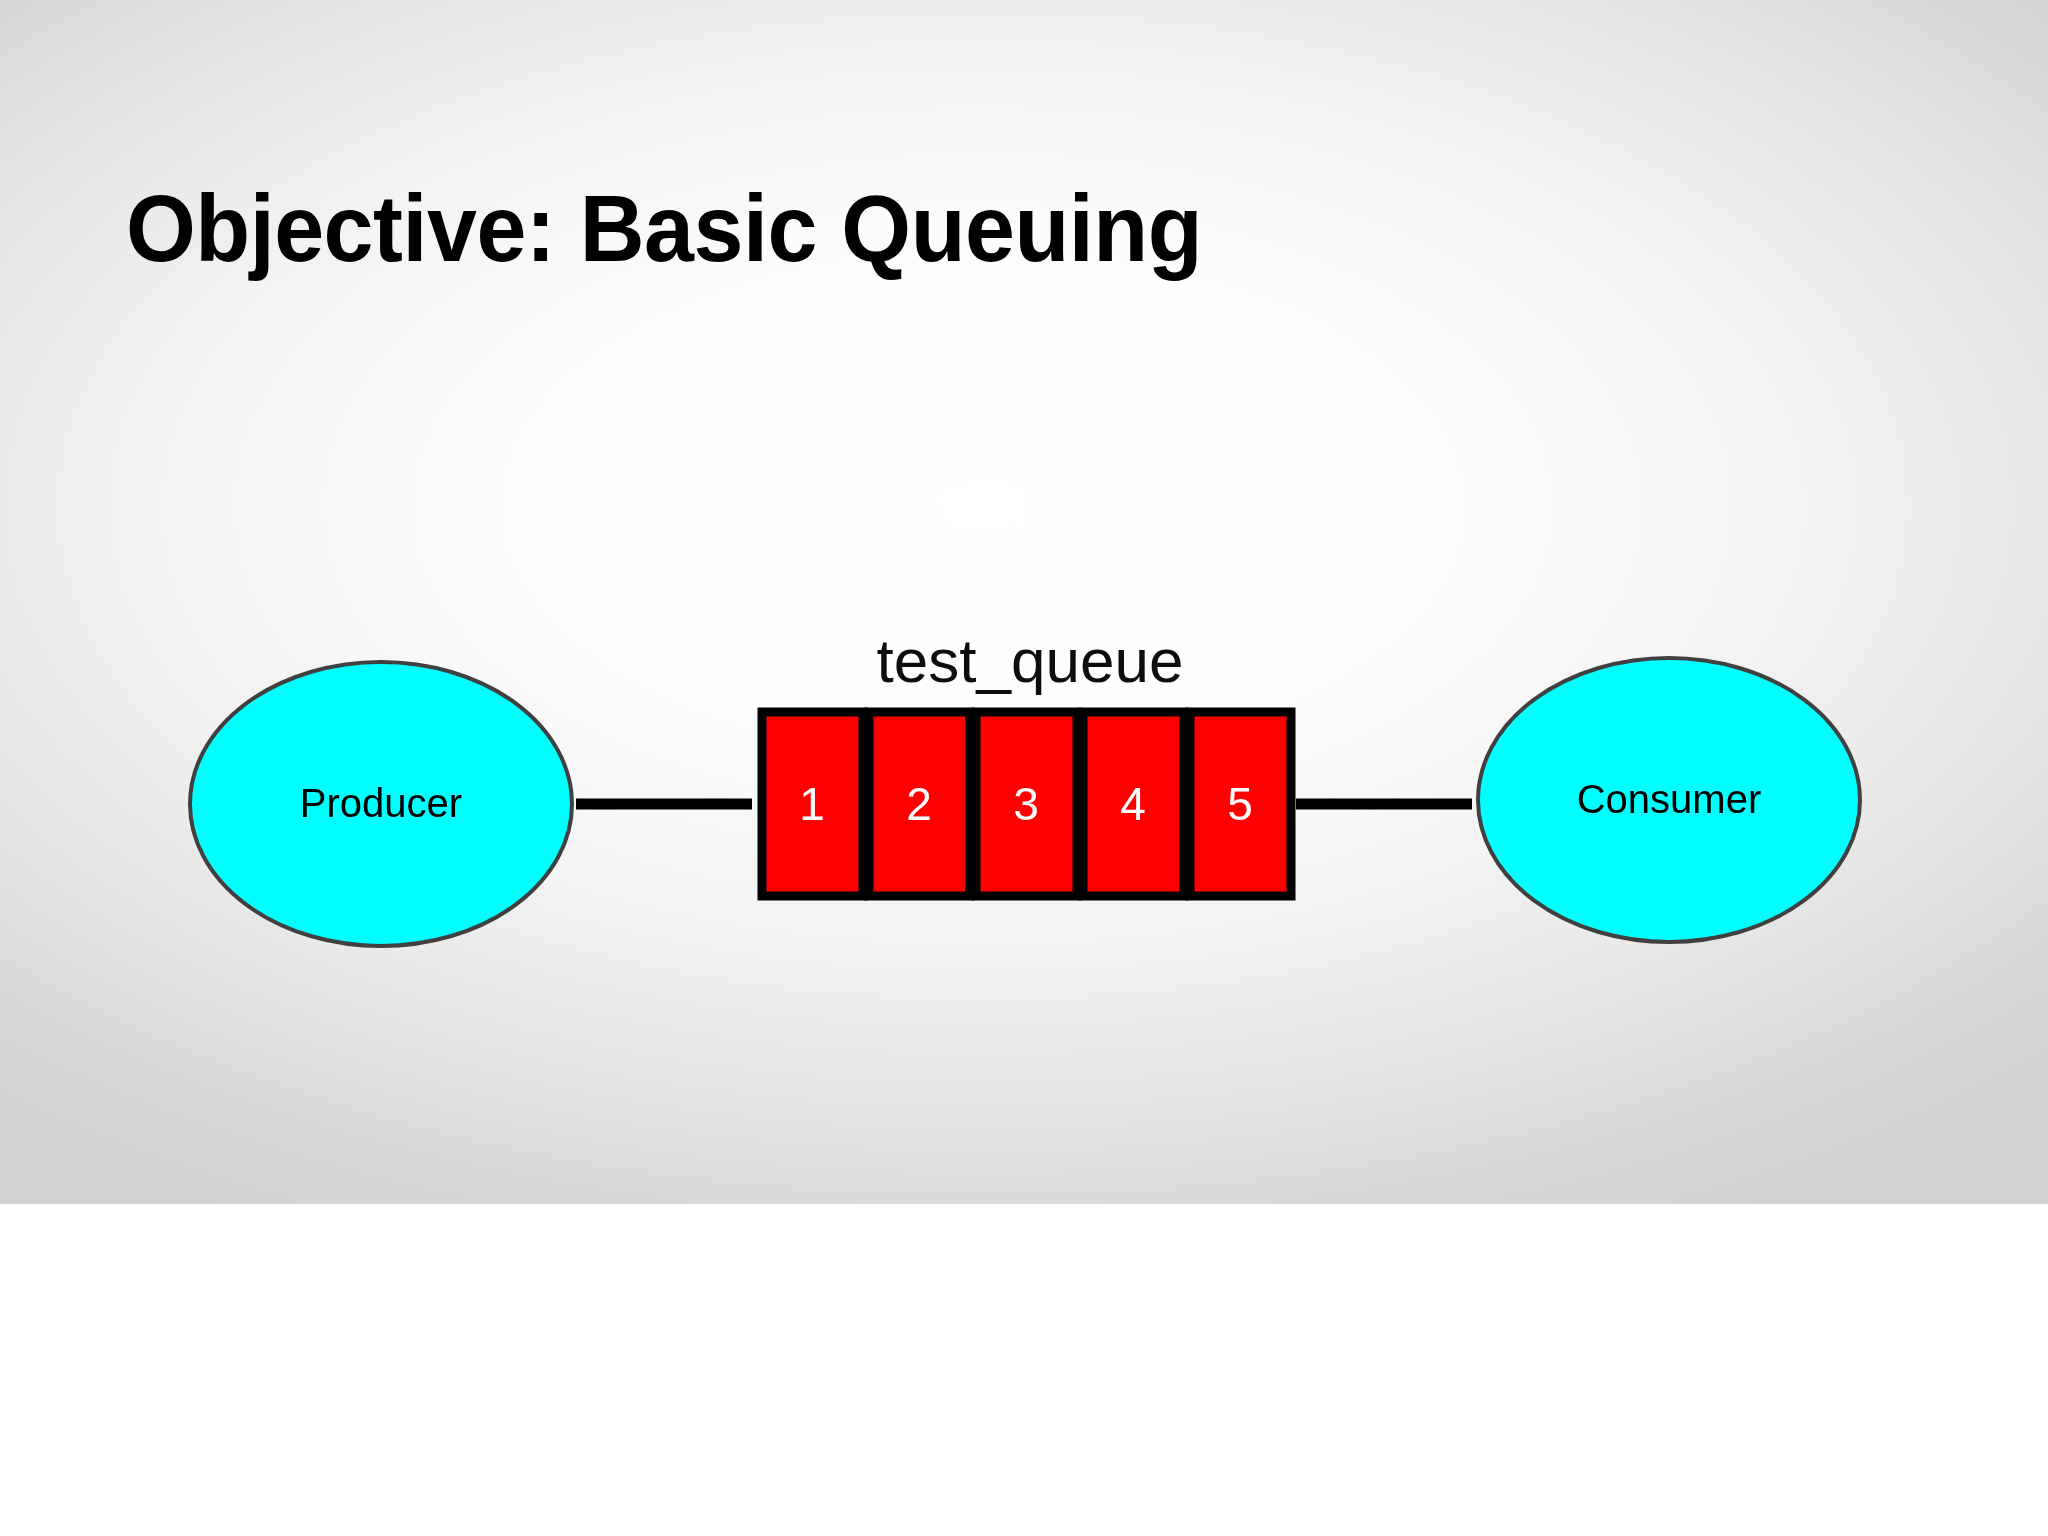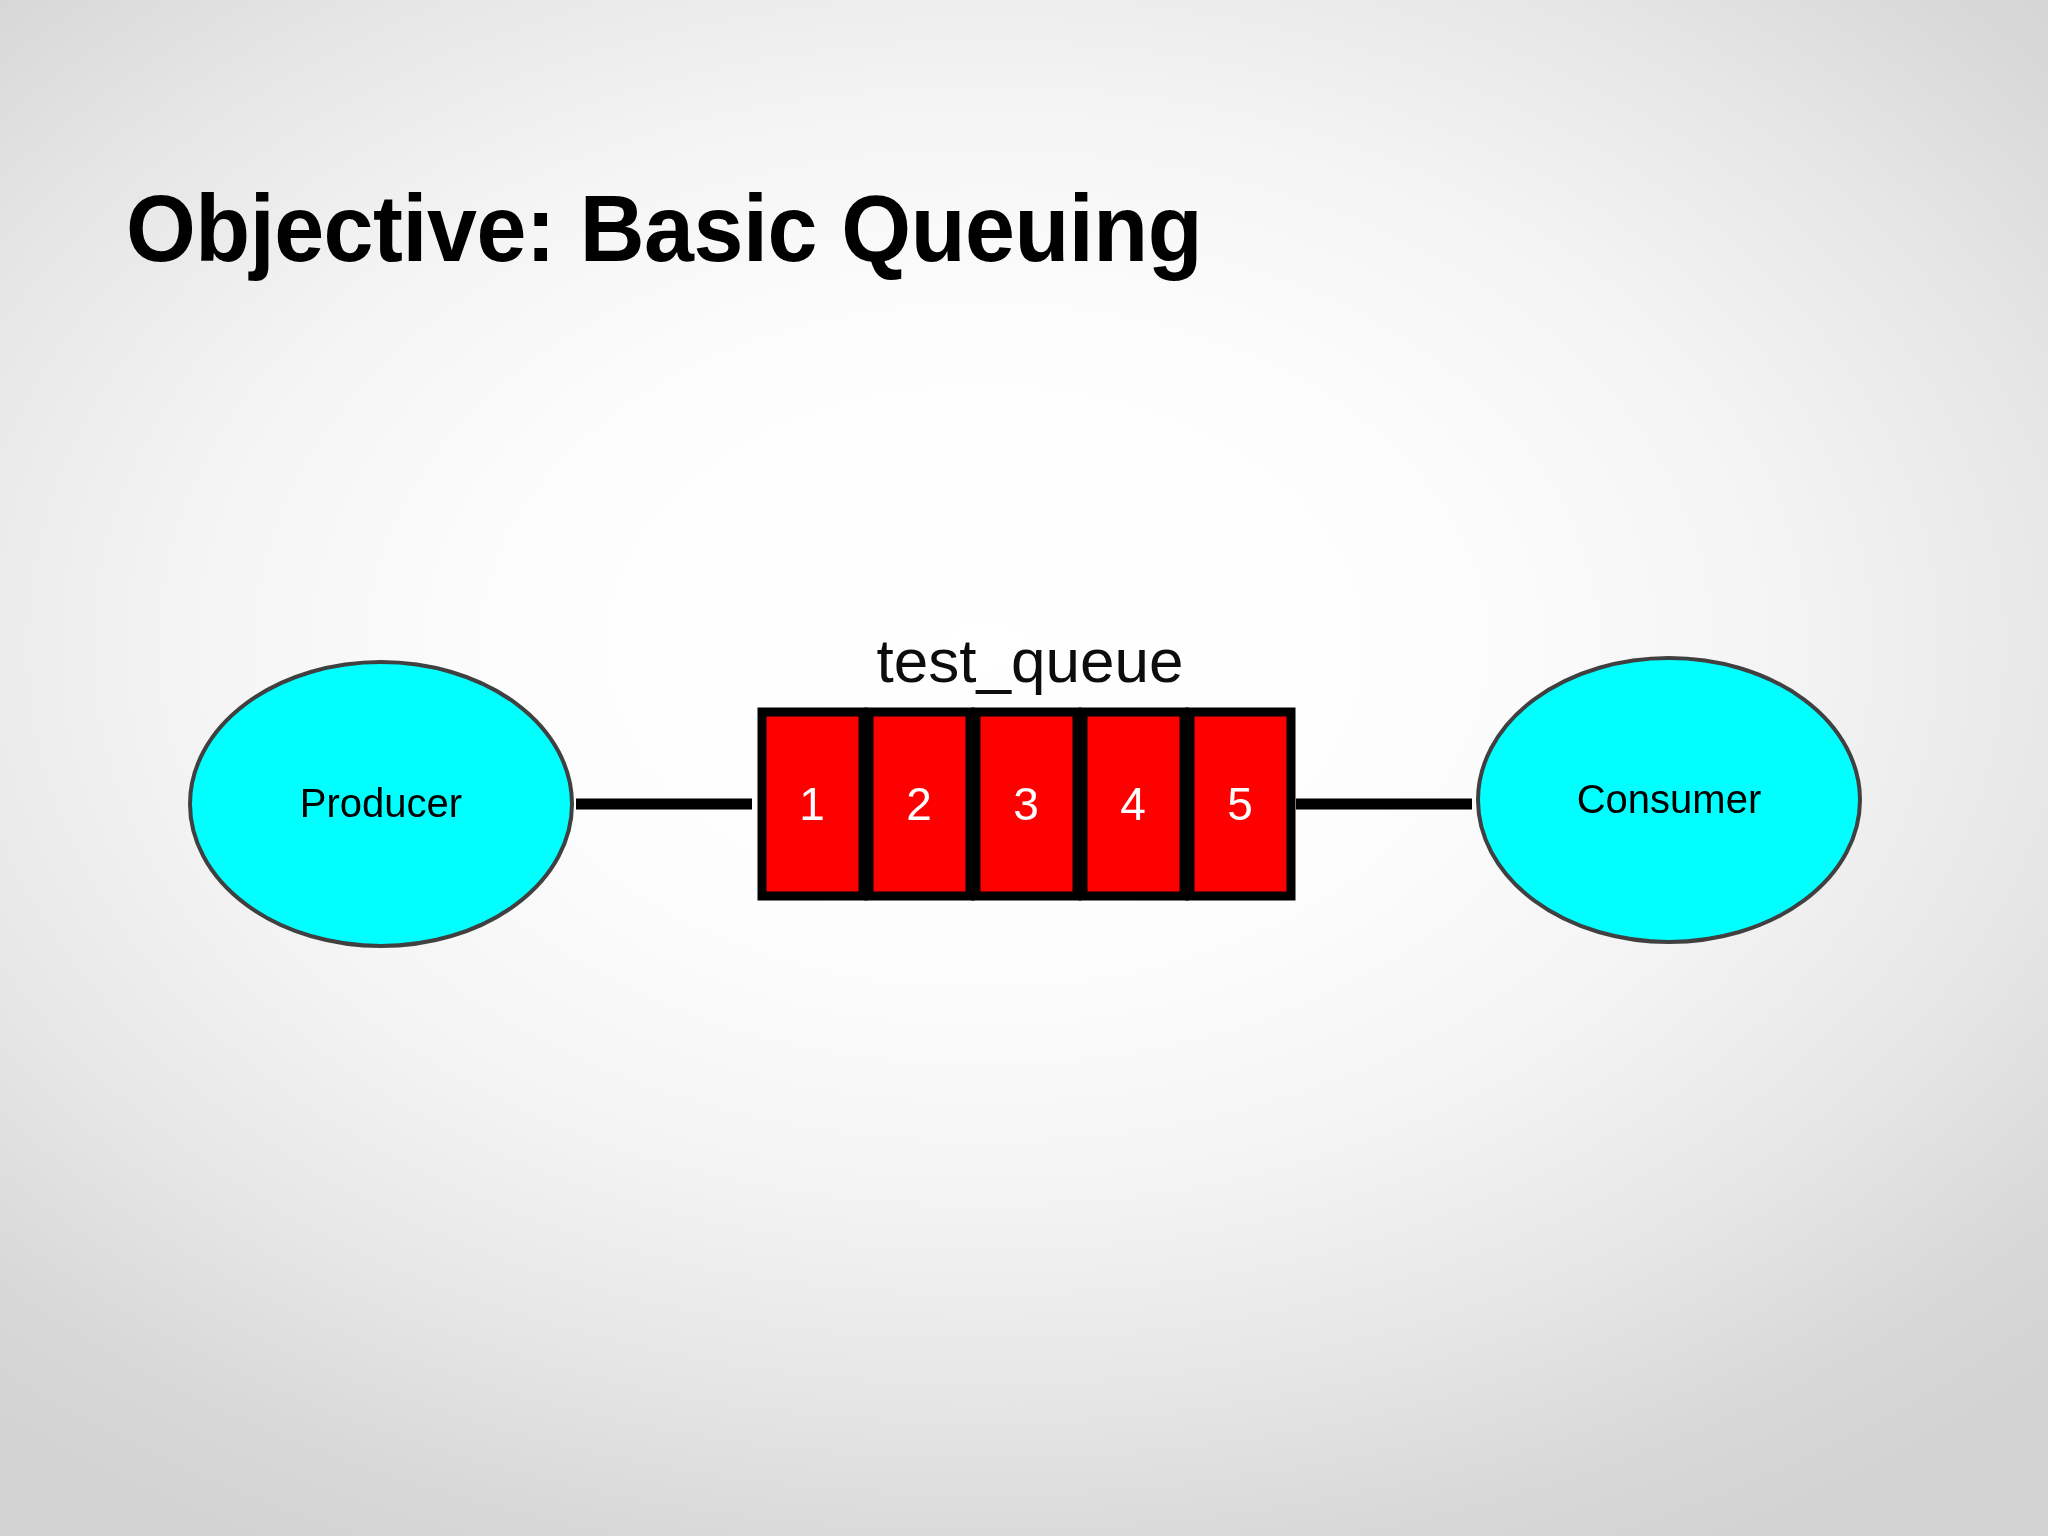--- a/index.html
+++ b/index.html
@@ -8,21 +8,21 @@
   }
   body {
     width: 2048px;
     height: 1536px;
     overflow: hidden;
     font-family: "Liberation Sans", sans-serif;
   }
   #slide {
     position: relative;
     width: 2048px;
-    height: 1536px;
+    height: 1204px;
     background: radial-gradient(ellipse 75% 68% at 48% 42%,
                 #ffffff 0%,
                 #fdfdfd 30%,
                 #f4f4f4 52%,
                 #e6e6e6 72%,
                 #d8d8d8 88%,
                 #d2d2d2 100%);
     overflow: hidden;
   }
 

